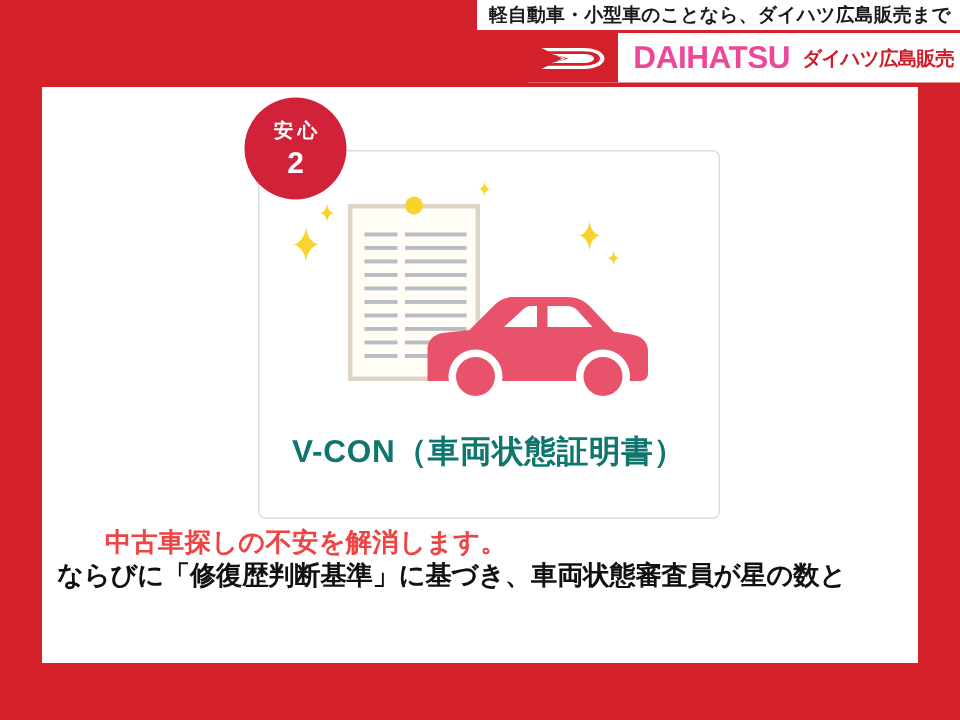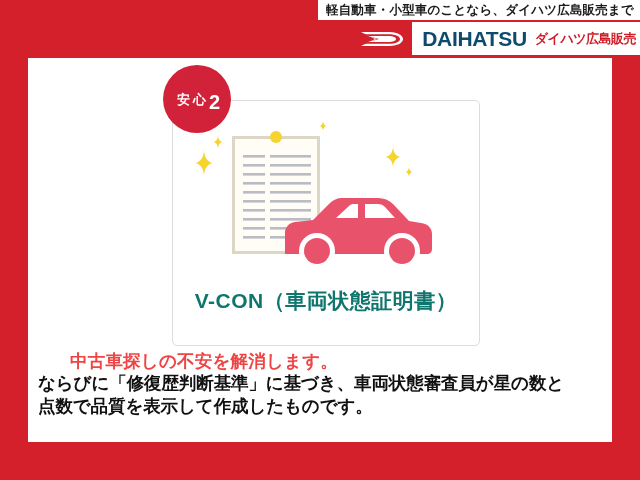--- a/index.html
+++ b/index.html
@@ -43,21 +43,21 @@
   .brand-emblem{
     background:#d3202b;
     width:60px;
     display:flex;
     align-items:center;
     justify-content:center;
     flex:0 0 60px;
   }
   .emblem-glyph{display:block;}
   .brand-name{
-    color:#0c4a6e;
+    color:#ec4899;
     font-size:21px;
     font-weight:800;
     letter-spacing:-0.3px;
     display:flex;
     align-items:center;
     padding:0 6px 0 10px;
     white-space:nowrap;
   }
   .brand-dealer{
     color:#cf1e28;
@@ -91,21 +91,21 @@
 
   
   .badge{
     position:absolute;
     left:163px; top:65px;
     width:68px;height:68px;
     border-radius:50%;
     background:#d2223a;
     color:#ffffff;
     display:flex;
-    flex-direction:row;
+    flex-direction:column;
     align-items:center;
     justify-content:center;
     z-index:5;
     box-shadow:0 0 0 0 transparent;
   }
   .badge-label{
     font-size:13px;font-weight:700;letter-spacing:3px;
     line-height:1;text-indent:3px;
   }
   .badge-num{
@@ -254,20 +254,19 @@
         </g>
       </svg>
     </div>
 
     <div class="vcon">V-CON（車両状態証明書）</div>
   </div>
 
   <div class="copy">
     <div class="copy-head">中古車探しの不安を解消します。</div>
     <div class="copy-line">ならびに「修復歴判断基準」に基づき、車両状態審査員が星の数と</div>
-    <div class="copy-line">点数で品質を表示して作成したものです。</div>
   </div>
 </div>
 
 <div class="badge">
   <div class="badge-label">安心</div>
   <div class="badge-num">2</div>
 </div>
 
 </body></html>

